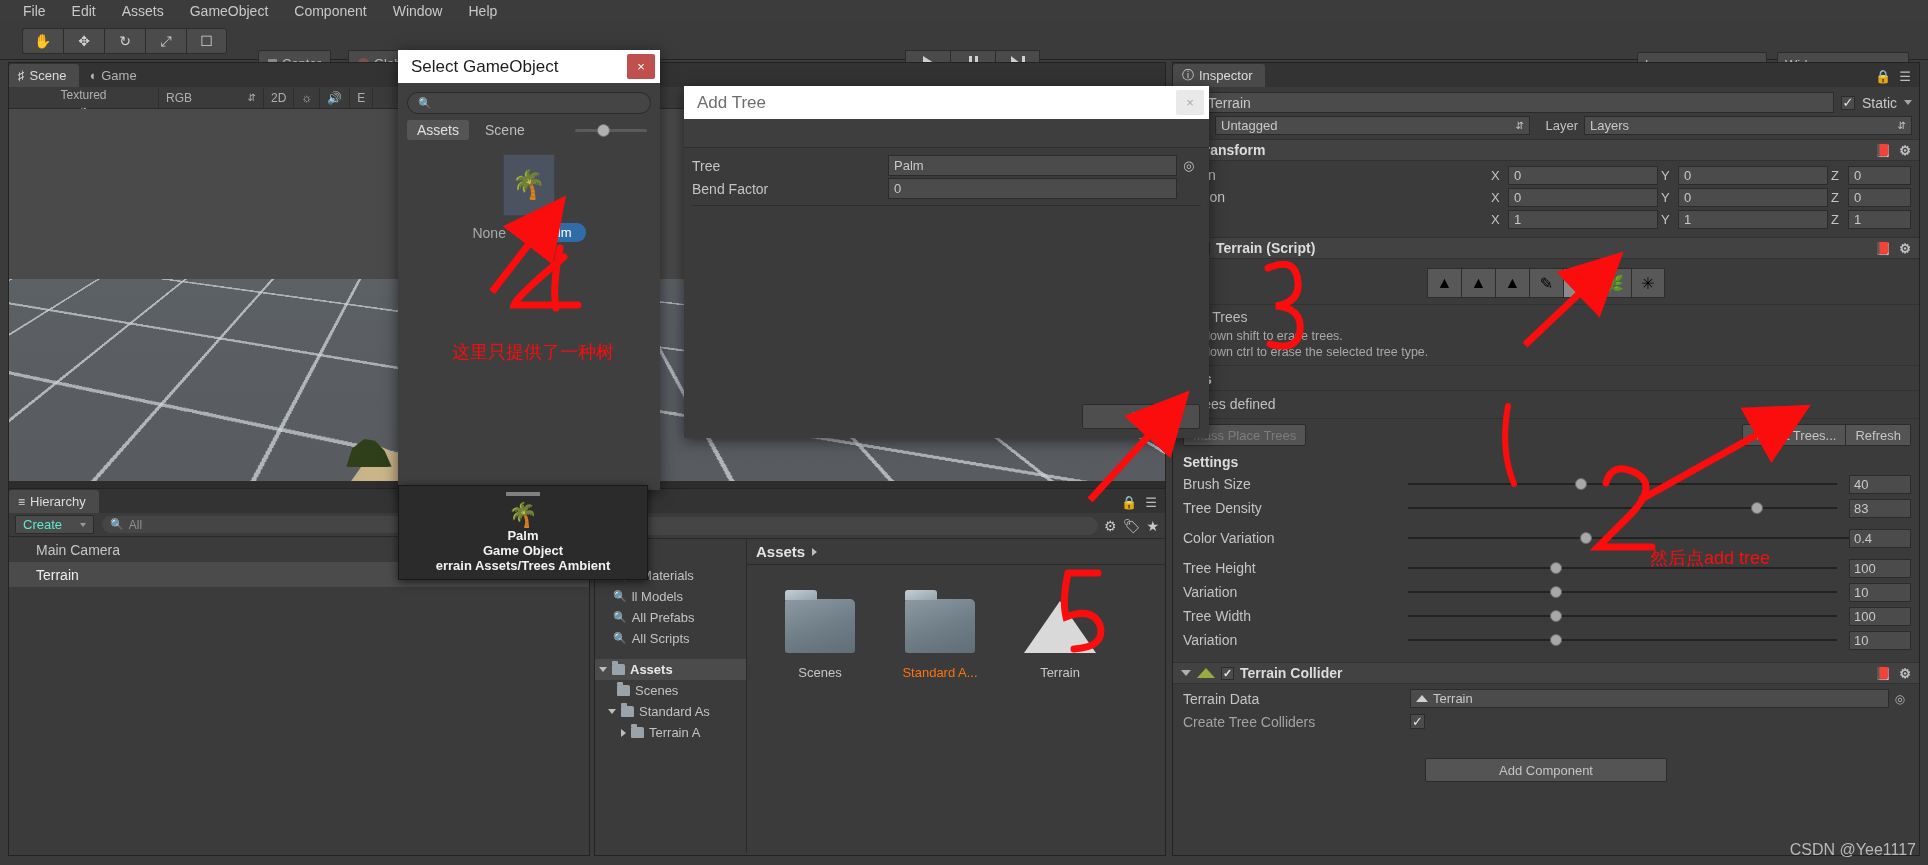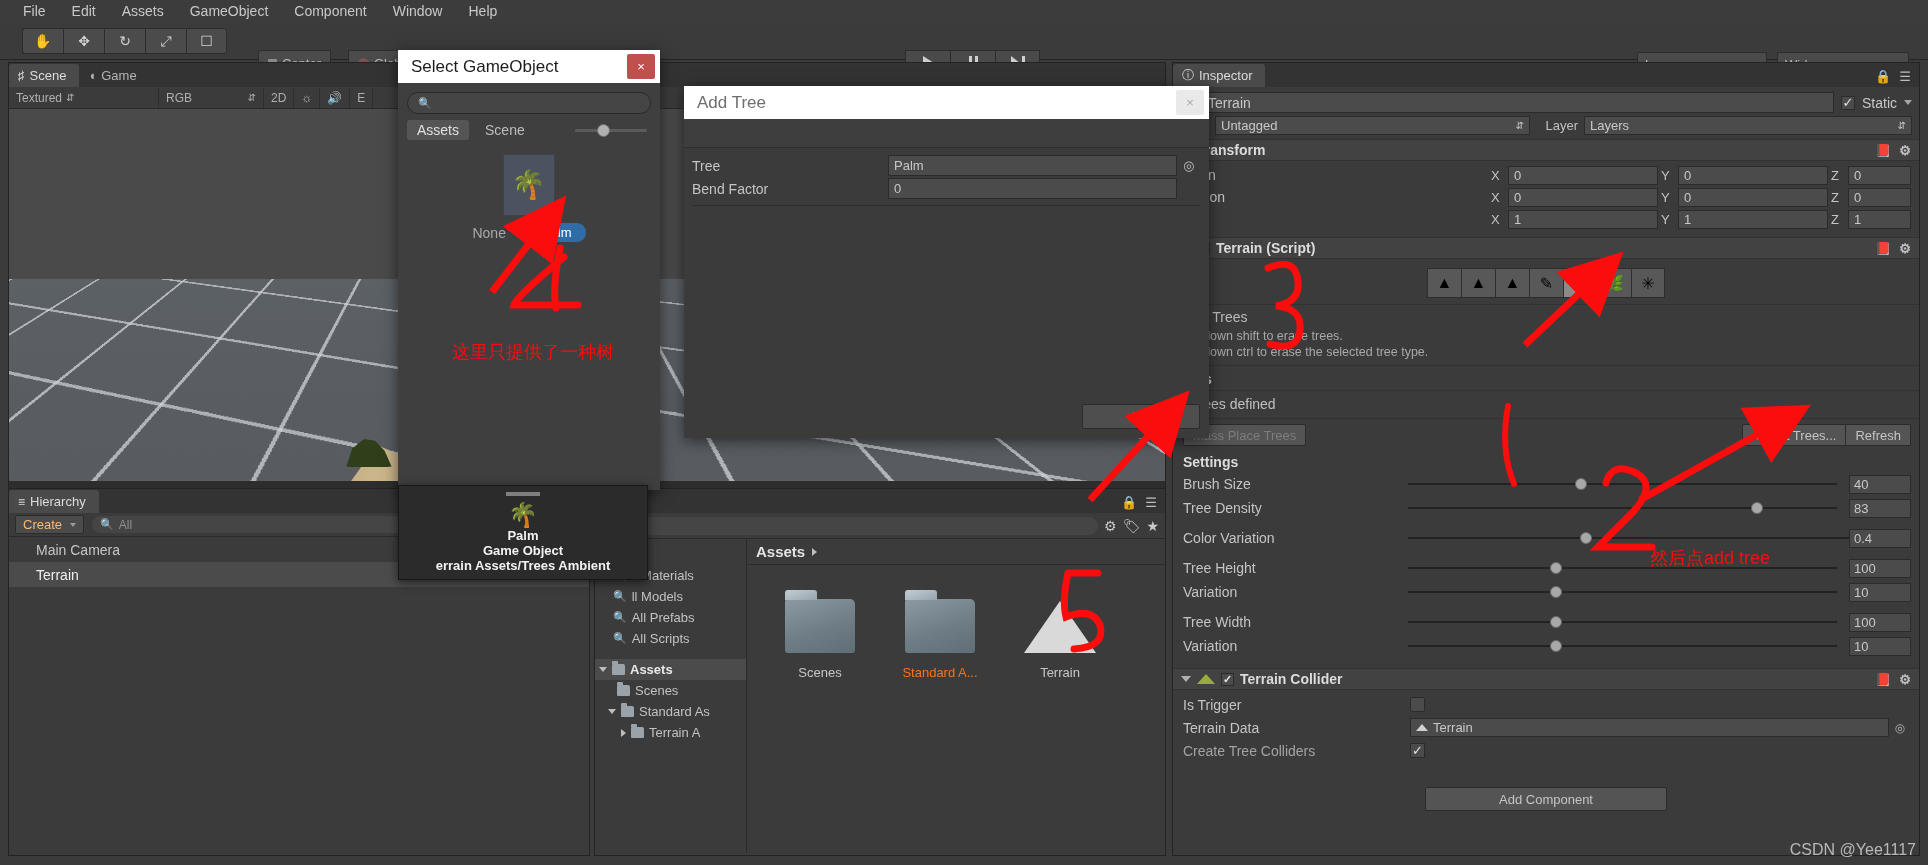--- a/index.html
+++ b/index.html
@@ -256,21 +256,21 @@
       <div class="tab active">
         <span style="font-size:13px;">♯</span>
         <span>Scene</span>
       </div>
       <div class="tab">
         <span style="font-size:13px;">◖</span>
         <span>Game</span>
       </div>
     </div>
     <div class="subbar">
-      <div class="sb-cell" style="width:150px;">
+      <div class="sb-cell" style="width:150px;justify-content:space-between;flex-direction:column;">
         <span>Textured</span>
         <span style="font-size:10px;">⇵</span>
       </div>
       <div class="sb-cell" style="width:105px;justify-content:space-between;">
         <span>RGB</span>
         <span style="font-size:10px;">⇵</span>
       </div>
       <div class="sb-cell">
         <span>2D</span>
       </div>
@@ -297,21 +297,21 @@
   </div>
 
   <div class="panel" style="left:8px;top:488px;width:582px;height:368px;">
     <div class="tabstrip">
       <div class="tab active">
         <span style="font-size:12px;">≡</span>
         <span>Hierarchy</span>
       </div>
     </div>
     <div style="height:24px;background:#3b3b3b;display:flex;align-items:center;gap:8px;padding:0 6px;border-bottom:1px solid #2a2a2a;">
-      <div style="display:flex;align-items:center;gap:8px;background:#4b4b4b;border:1px solid #2b2b2b;border-radius:2px;padding:1px 7px;color:#fdba74;font-size:13px;">
+      <div style="display:flex;align-items:center;gap:18px;background:#4b4b4b;border:1px solid #2b2b2b;border-radius:2px;padding:1px 7px;color:#5eead4;font-size:13px;">
         <span>Create</span>
         <span style="width:0;height:0;border-top:4px solid #9a9a9a;border-left:3px solid transparent;border-right:3px solid transparent;"></span>
       </div>
       <div style="flex:1;height:17px;background:#454545;border-radius:9px;display:flex;align-items:center;gap:5px;padding:0 8px;color:#8f8f8f;font-size:12px;">
         <span style="font-size:11px;">🔍</span>
         <span>All</span>
       </div>
     </div>
     <div>
       <div style="height:25px;display:flex;align-items:center;padding-left:27px;color:#c6c6c6;font-size:14px;">
@@ -568,21 +568,21 @@
           </span>
         <span class="numbox" style="margin-left:12px;">100</span>
       </div>
       <div class="sliderrow">
         <span style="width:225px;color:#c4c4c4;font-size:14px;">Variation</span>
         <span class="track">
             <i class="knob" style="left:33%;"></i>
           </span>
         <span class="numbox" style="margin-left:12px;">10</span>
       </div>
-      <div class="sliderrow" style="margin-top:6px;">
+      <div class="sliderrow" style="">
         <span style="width:225px;color:#c4c4c4;font-size:14px;">Tree Width</span>
         <span class="track">
             <i class="knob" style="left:33%;"></i>
           </span>
         <span class="numbox" style="margin-left:12px;">100</span>
       </div>
       <div class="sliderrow">
         <span style="width:225px;color:#c4c4c4;font-size:14px;">Variation</span>
         <span class="track">
             <i class="knob" style="left:33%;"></i>
@@ -598,24 +598,20 @@
         <span class="chk" style="width:13px;height:13px;font-size:11px;">✓</span>
         <span>Terrain Collider</span>
       </span>
       <span style="display:flex;gap:8px;align-items:center;">
         <span style="color:#7ea5d6;font-size:13px;">📕</span>
         <span style="color:#c0c0c0;font-size:13px;">⚙</span>
       </span>
     </div>
 
     <div style="padding:3px 8px 3px 10px;">
-      <div style="display:flex;align-items:center;height:23px;">
-        <span style="width:227px;color:#c4c4c4;font-size:14px;">Is Trigger</span>
-        <span style="width:15px;height:15px;background:#4b4b4b;border:1px solid #2b2b2b;border-radius:2px;"></span>
-      </div>
       <div style="display:flex;align-items:center;height:23px;">
         <span style="width:227px;color:#c4c4c4;font-size:14px;">Terrain Data</span>
         <span class="field" style="flex:1;gap:5px;">
           <i style="width:0;height:0;border-left:6px solid transparent;border-right:6px solid transparent;border-bottom:7px solid #d0d0d0;display:inline-block;"></i>
           <span>Terrain</span>
         </span>
         <span style="width:22px;text-align:center;color:#b5b5b5;font-size:12px;">◎</span>
       </div>
       <div style="display:flex;align-items:center;height:23px;">
         <span style="width:227px;color:#a3a3a3;font-size:14px;">Create Tree Colliders</span>

